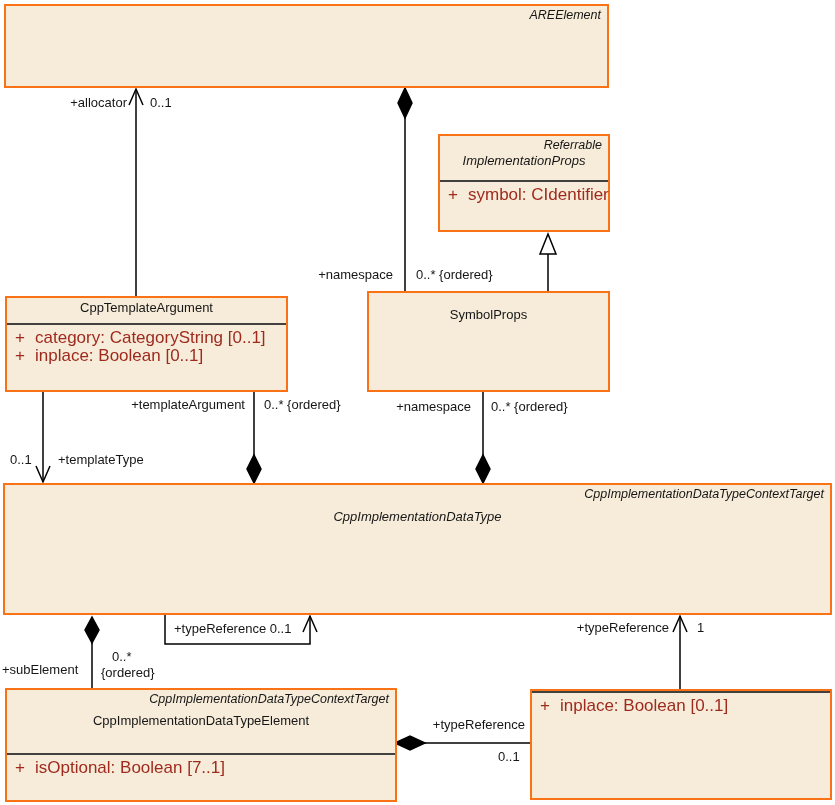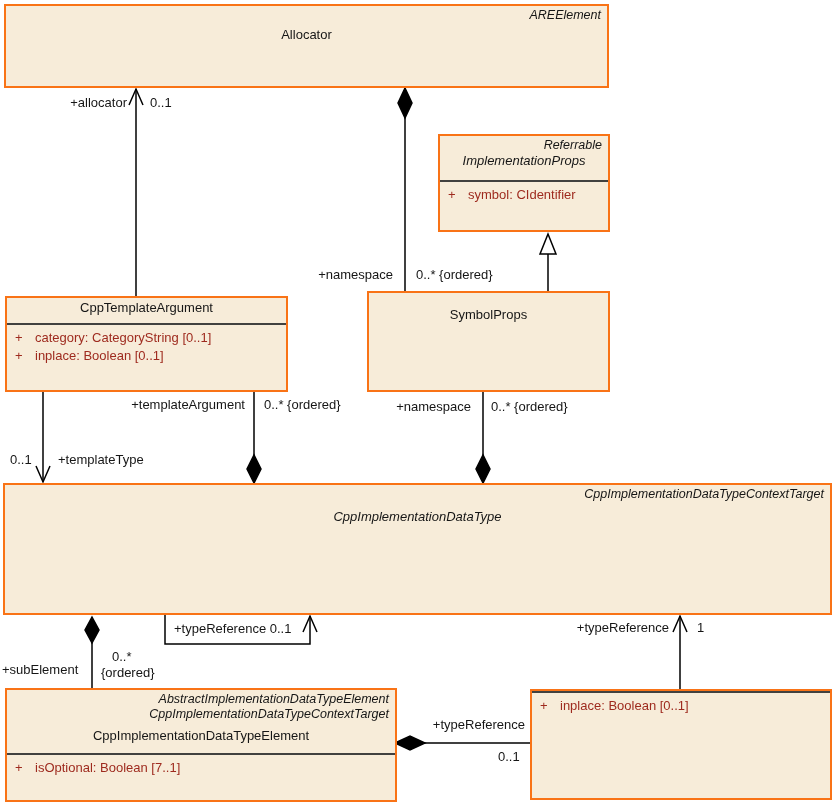--- a/index.html
+++ b/index.html
@@ -11,21 +11,21 @@
   #edge-layer{position:absolute;left:0;top:0;width:835px;height:805px;}
   .uml-class{
     position:absolute;background:#f7ecd9;border:2px solid #f97316;
     box-sizing:border-box;
   }
   .hdr{padding:2px 6px 0 6px;box-sizing:border-box;overflow:hidden;}
   .stereo{font-style:italic;font-size:12.5px;line-height:15px;text-align:right;white-space:nowrap;}
   .cname{font-size:13px;line-height:16px;text-align:center;white-space:nowrap;}
   .cname.it{font-style:italic;}
   .attrs{border-top:2px solid #41413f;padding:4px 4px 0 4px;box-sizing:border-box;}
-  .arow{font-size:13px;line-height:17.5px;color:#9e2a1e;white-space:nowrap;}
+  .arow{font-size:17px;line-height:17.5px;color:#9e2a1e;white-space:nowrap;}
   .arow .vis{display:inline-block;width:24px;padding-left:4px;box-sizing:border-box;}
   .arow.black{color:#161616;padding-left:13px;}
   .elabel{position:absolute;font-size:13px;line-height:15px;color:#161616;white-space:nowrap;}
   .elabel.r{text-align:right;}
 </style>
 </head>
 <body>
 
 <svg id="edge-layer" viewBox="0 0 835 805" xmlns="http://www.w3.org/2000/svg">
 
@@ -76,21 +76,20 @@
 
   <g stroke="#000" stroke-width="1.5">
     <polygon points="395,743 410,736 425,743 410,750" fill="#000"></polygon>
     <line x1="424" y1="743" x2="530" y2="743" fill="none"></line>
   </g>
 </svg>
 
 <div class="uml-class" style="left:4px;top:4px;width:605px;height:84px">
   <div class="hdr">
     <div class="stereo">AREElement</div>
-    <div class="cname" style="padding-top:4px">Allocator</div>
   </div>
 </div>
 
 <div class="uml-class" style="left:438px;top:134px;width:172px;height:98px">
   <div class="hdr" style="height:44px">
     <div class="stereo">Referrable</div>
     <div class="cname it">ImplementationProps</div>
   </div>
   <div class="attrs" style="height:48px">
     <div class="arow">
@@ -121,21 +120,20 @@
 
 <div class="uml-class" style="left:3px;top:483px;width:829px;height:132px">
   <div class="hdr" style="height:62px">
     <div class="stereo">CppImplementationDataTypeContextTarget</div>
     <div class="cname it" style="padding-top:7px">CppImplementationDataType</div>
   </div>
 </div>
 
 <div class="uml-class" style="left:5px;top:688px;width:392px;height:114px">
   <div class="hdr" style="height:63px">
-    <div class="stereo">AbstractImplementationDataTypeElement</div>
     <div class="stereo">CppImplementationDataTypeContextTarget</div>
     <div class="cname" style="padding-top:6px">CppImplementationDataTypeElement</div>
   </div>
   <div class="attrs" style="height:47px">
     <div class="arow">
       <span class="vis">+</span><span>isOptional: Boolean [7..1]</span>
     </div>
   </div>
 </div>
 

